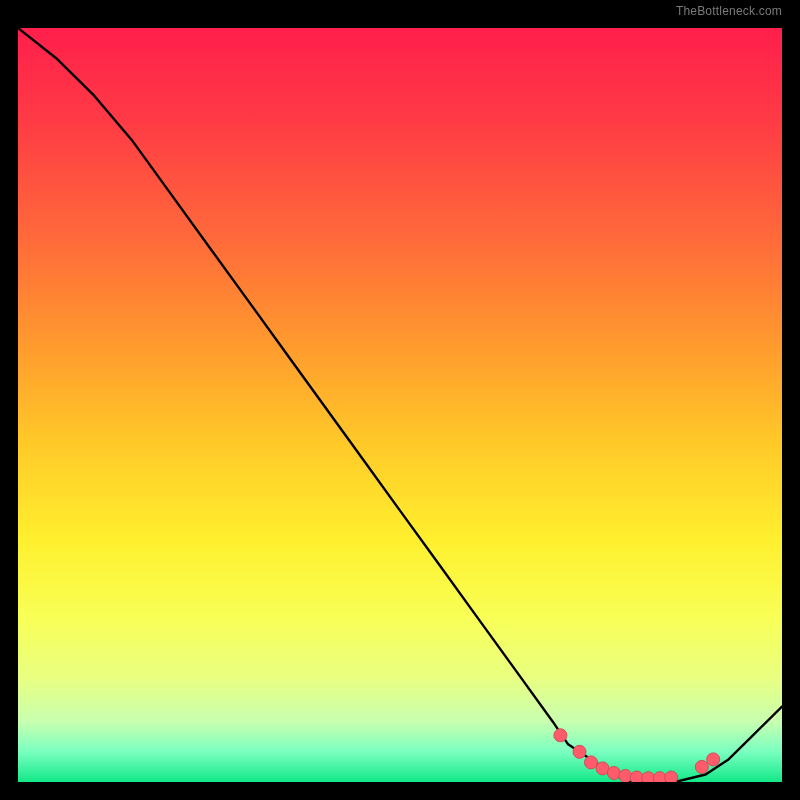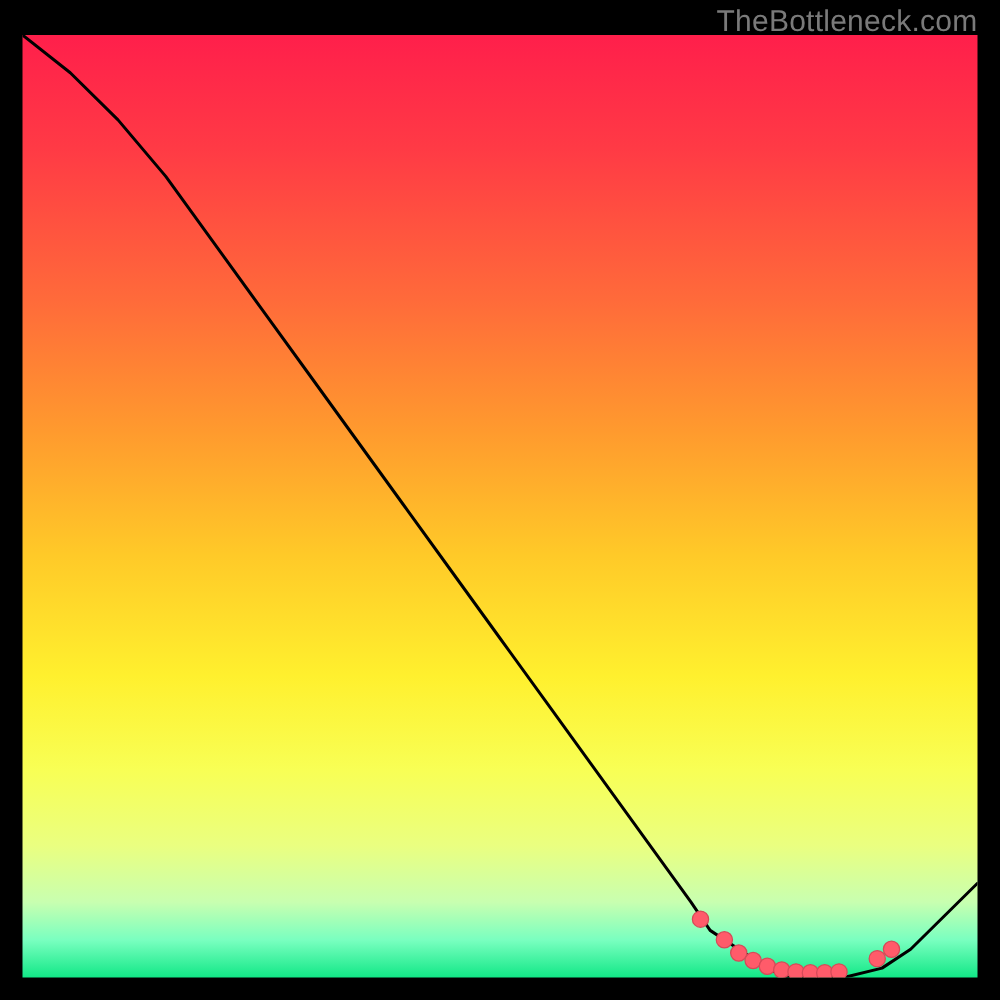--- a/index.html
+++ b/index.html
@@ -38,21 +38,21 @@
       #c8ffb0 92%,
       #7affc0 96%,
       #12e887 100%
     );
   }
   .attribution {
     position: absolute;
     top: 4px;
     right: 18px;
     color: #7a7a7a;
-    font-size: 24px;
+    font-size: 12px;
     letter-spacing: 0.2px;
   }
   svg.curve {
     position: absolute;
     left: 0;
     top: 0;
     width: 764px;
     height: 754px;
   }
 </style>

